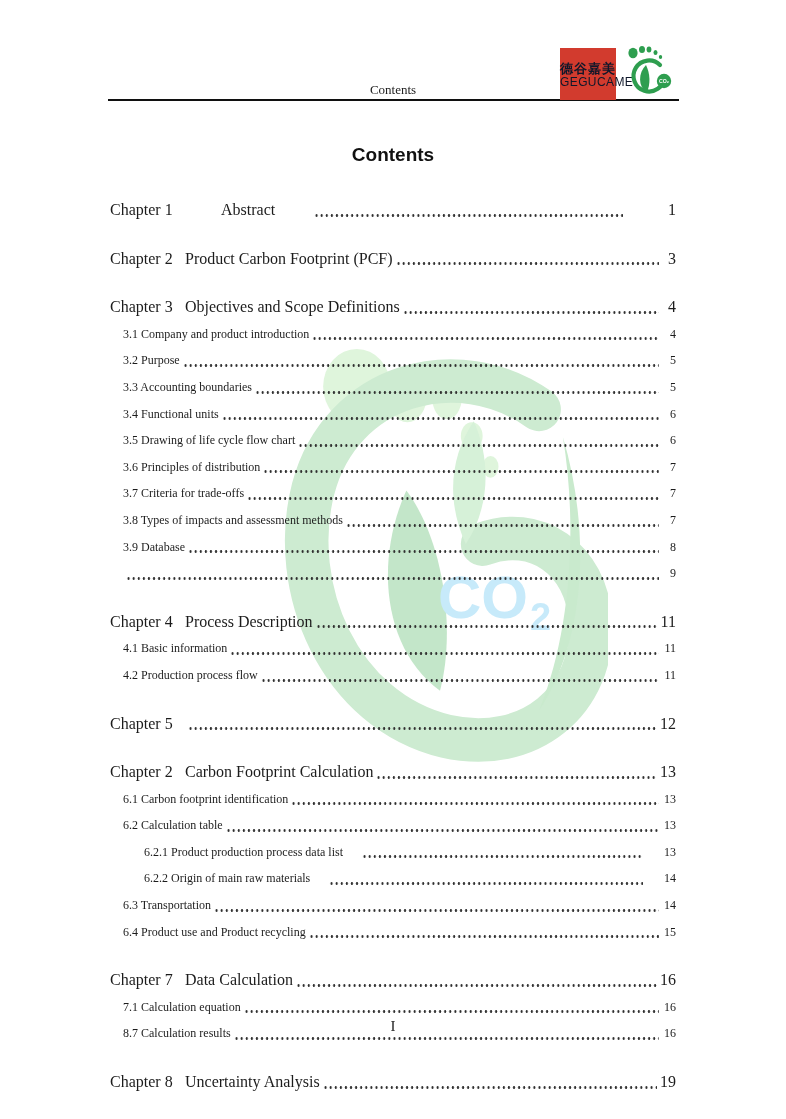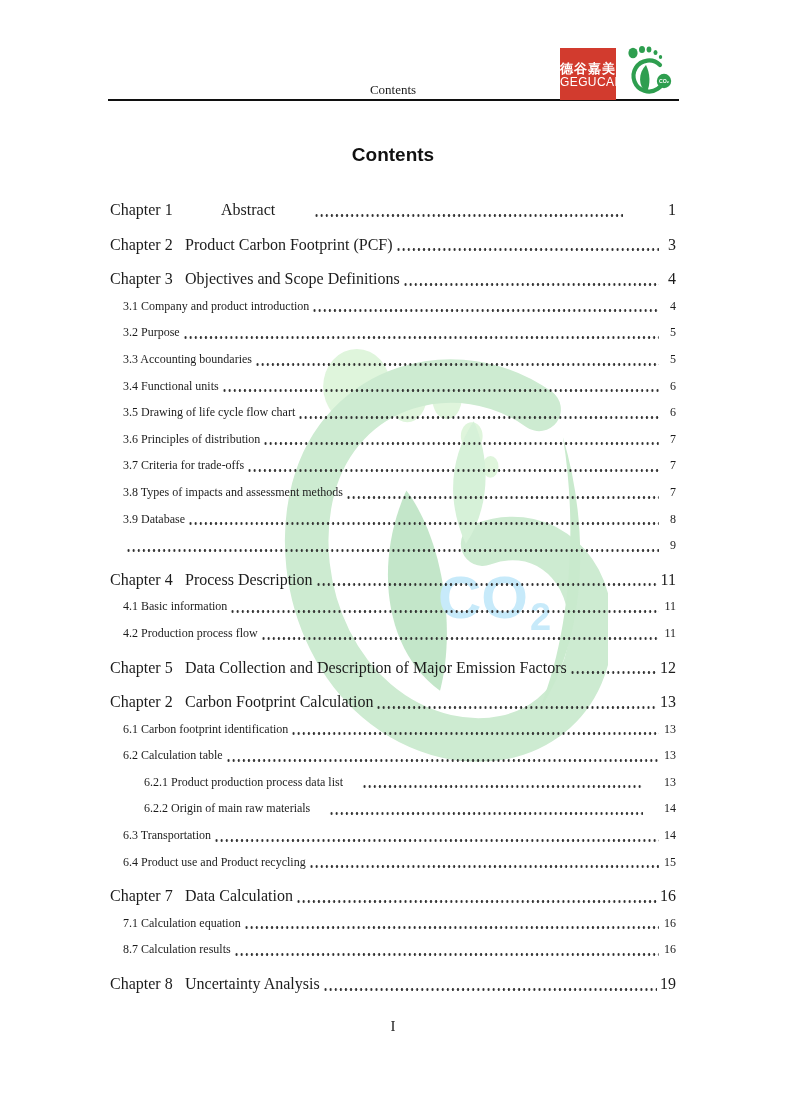--- a/index.html
+++ b/index.html
@@ -10,21 +10,21 @@
   
   .running-title{
     position:absolute;top:82px;left:0;width:786px;text-align:center;
     font-size:13px;color:#222;
   }
   .header-rule{
     position:absolute;top:99px;left:108px;width:571px;height:2px;background:#101010;
   }
   .logo-red{
     position:absolute;top:48px;left:560px;width:56px;height:52px;
-    background:#d23b2e;color:#ffffff;text-align:center;
+    background:#d23b2e;color:#0f172a;text-align:center;
     font-family:"Liberation Sans", sans-serif;
     display:flex;flex-direction:column;justify-content:center;gap:2px;
   }
   .logo-red .l1{font-size:13px;font-weight:bold;letter-spacing:1px;line-height:14px;}
   .logo-red .l2{font-size:12px;letter-spacing:.4px;line-height:9px;}
   .logo-green{position:absolute;top:44px;left:624px;width:50px;height:56px;}
   
   .page-title{
     position:absolute;top:144px;left:0;width:786px;text-align:center;
     font-family:"Liberation Sans", sans-serif;font-size:19px;font-weight:bold;
@@ -40,21 +40,21 @@
   .wm-co2 .big{font-size:60px;}
   .wm-co2 .sub{font-size:38px;position:relative;top:12px;left:2px;}
   
   .toc{
     position:absolute;top:197px;left:110px;width:566px;z-index:2;
   }
   .toc-row{
     display:flex;align-items:baseline;font-size:12px;line-height:26.6px;
     white-space:nowrap;
   }
-  .toc-row.chapter{font-size:16px;margin-top:8px;}
+  .toc-row.chapter{font-size:16px;margin-top:22px;}
   .toc-row.chapter:first-child{margin-top:0;gap:36px;}
   .toc-row .prefix{width:75px;flex:0 0 auto;}
   .toc-row.lvl1{padding-left:13px;}
   .toc-row.lvl2{padding-left:34px;gap:16px;}
   .toc-row .label{flex:0 0 auto;}
   .toc-row .dots{
     flex:1 1 auto;align-self:stretch;margin:0 3px;min-width:10px;
     background-image:radial-gradient(circle, #2e2e2e 1.05px, transparent 1.35px);
     background-size:5.1px 3px;background-repeat:repeat-x;
     background-position:left calc(100% - 7px);
@@ -207,21 +207,20 @@
     <span class="page">11</span>
   </div>
     <div class="toc-row lvl1">
 
     <span class="label">4.2 Production process flow</span>
     <span class="dots"></span>
     <span class="page">11</span>
   </div>
     <div class="toc-row chapter">
     <span class="prefix">Chapter 5</span>
-    <span class="label">Data Collection and Description of Major Emission Factors</span>
     <span class="dots"></span>
     <span class="page">12</span>
   </div>
     <div class="toc-row chapter">
     <span class="prefix">Chapter 2</span>
     <span class="label">Carbon Footprint Calculation</span>
     <span class="dots"></span>
     <span class="page">13</span>
   </div>
     <div class="toc-row lvl1">

